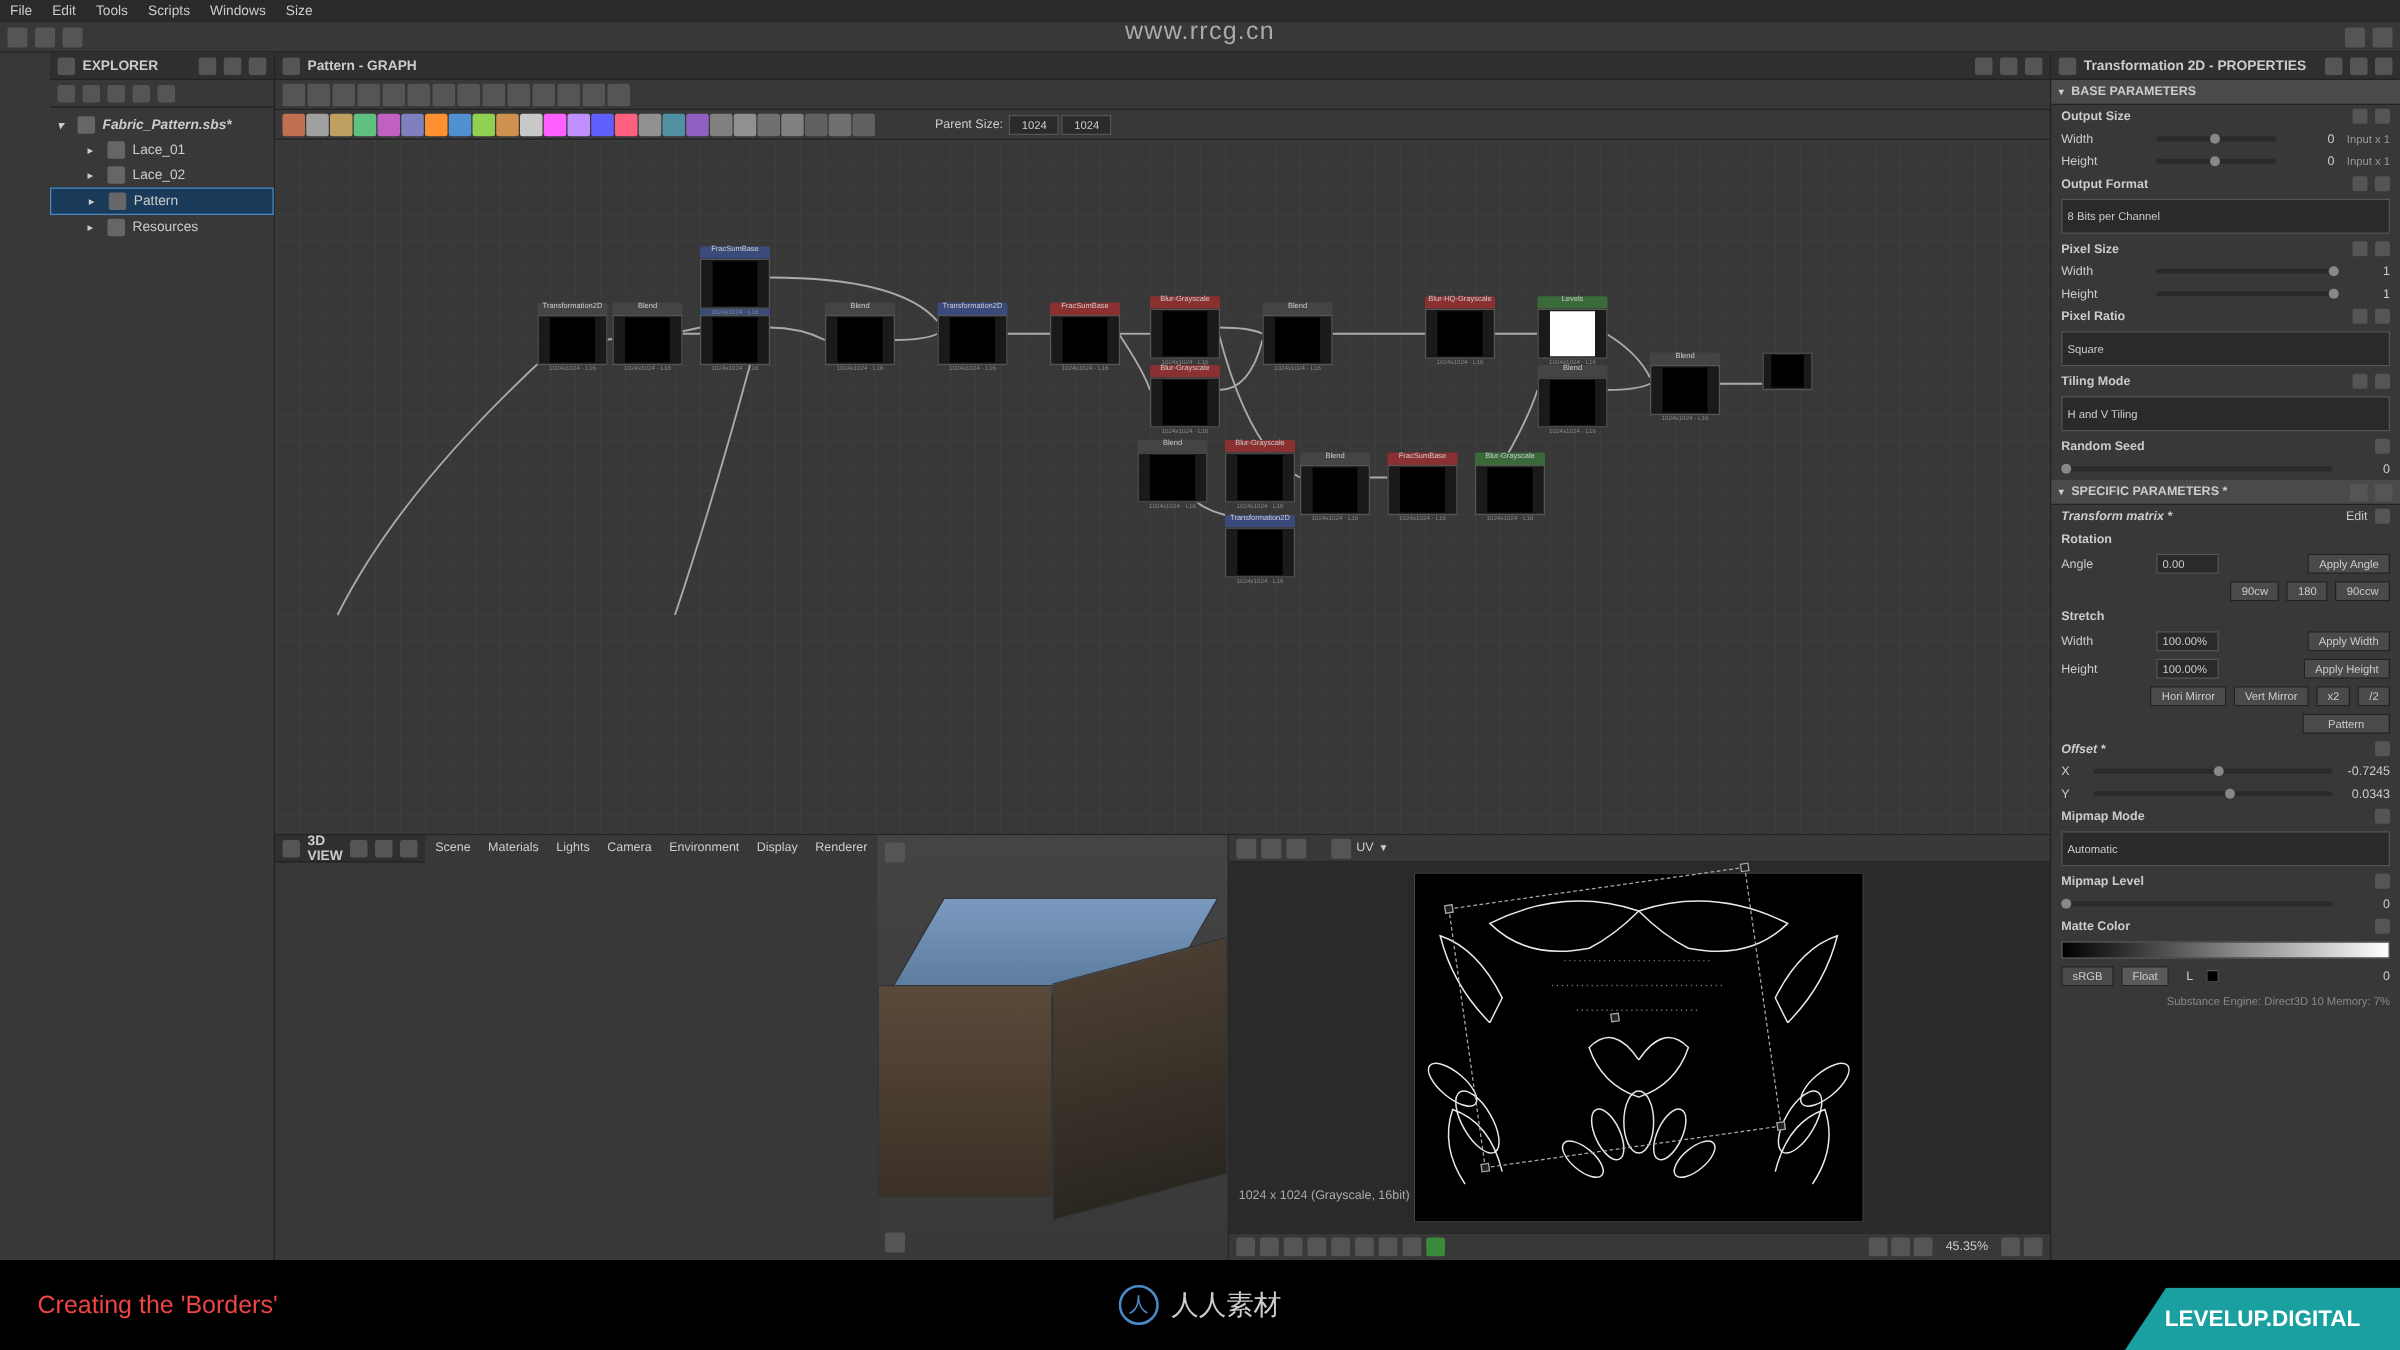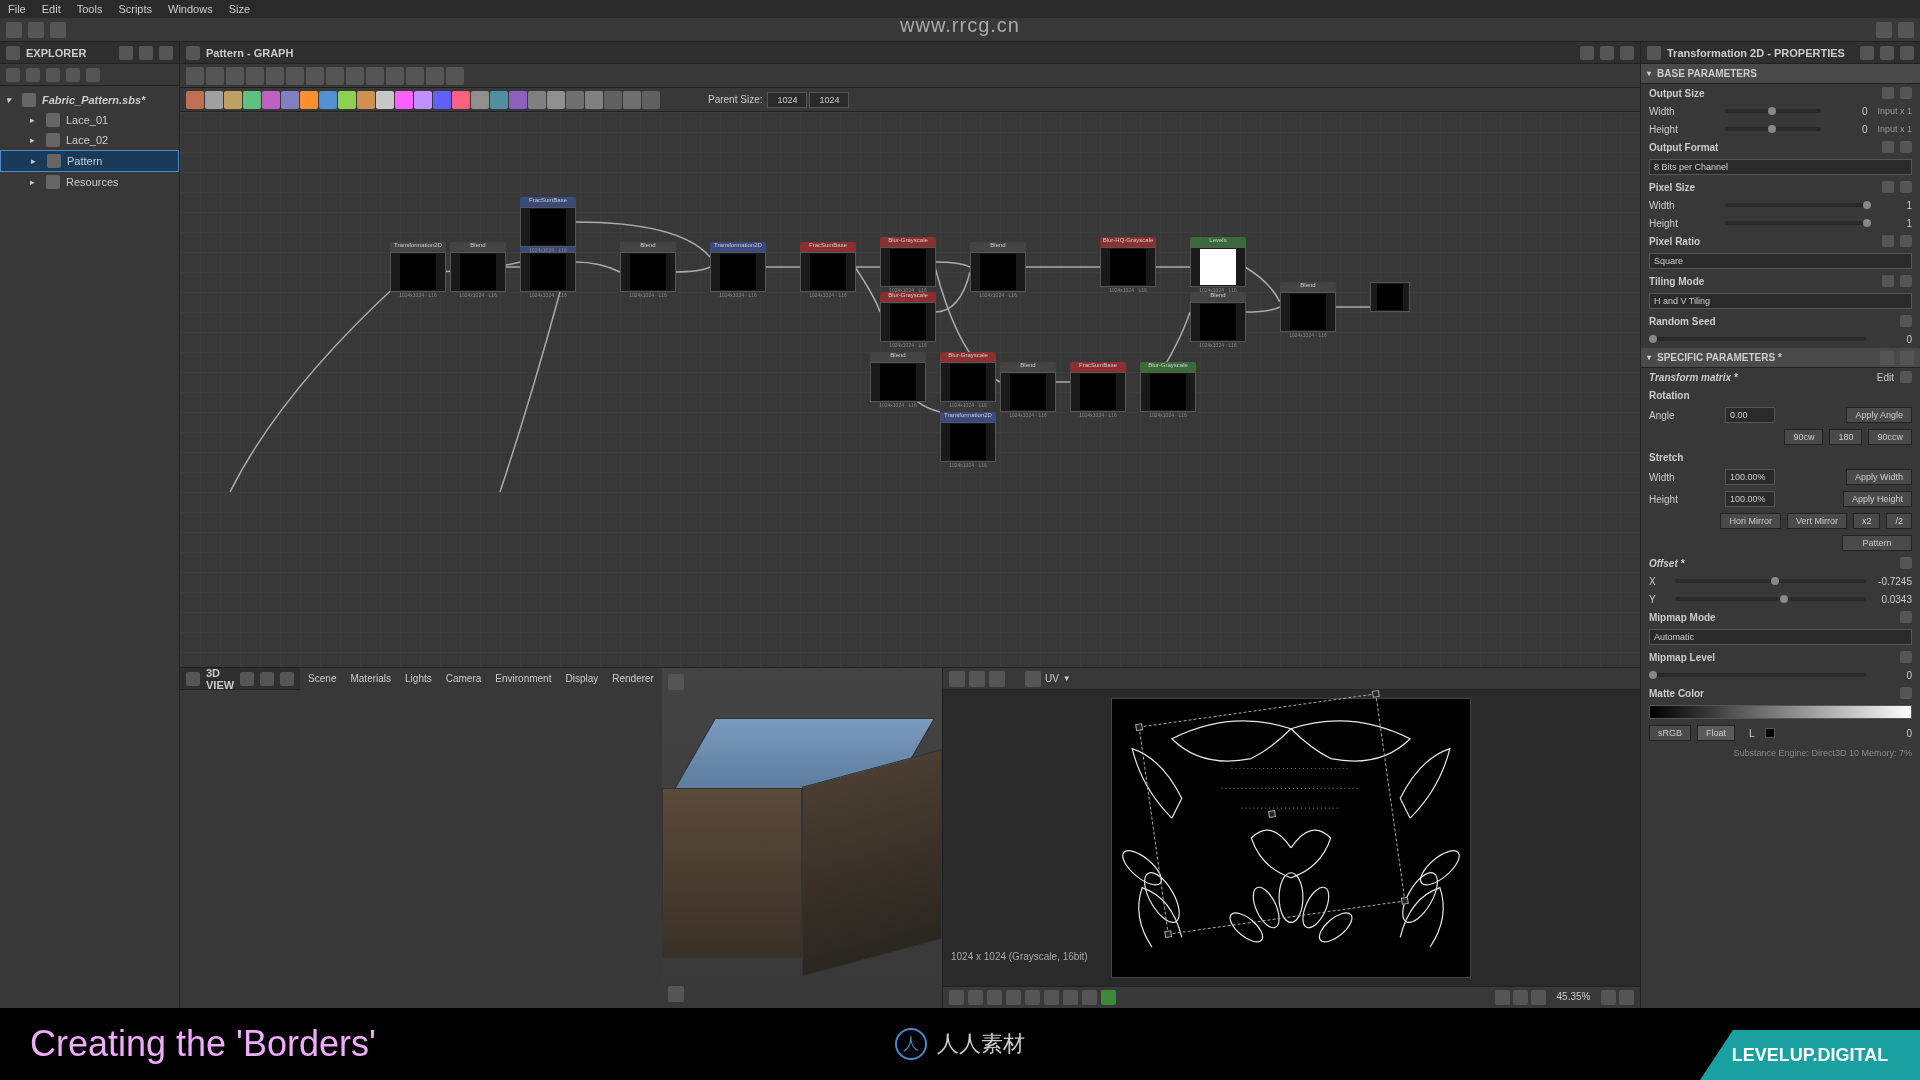--- a/index.html
+++ b/index.html
@@ -6,21 +6,21 @@
 body { background: #383838; color: #ccc; font-size: 11px; overflow: hidden; width: 1920px; height: 1080px; }
 
 .menubar { height: 18px; background: #2a2a2a; display: flex; align-items: center; padding: 0 8px; gap: 16px; }
 .menubar span { font-size: 11px; cursor: pointer; }
 
 .toolbar { height: 24px; background: #383838; display: flex; align-items: center; padding: 0 6px; gap: 6px; border-bottom: 1px solid #222; }
 .toolbar .ic { width: 16px; height: 16px; background: #555; border-radius: 2px; }
 
 .watermark { position: absolute; top: 14px; left: 50%; transform: translateX(-50%); color: #aaa; font-size: 20px; font-weight: normal; letter-spacing: 1px; z-index: 5; }
 
-.main { display: flex; height: calc(100% - 42px - 72px); }
+.main { display: flex; height: calc(100% - 42px - 72px); padding-left: 40px; }
 
 
 .explorer { width: 180px; background: #383838; border-right: 1px solid #222; display: flex; flex-direction: column; }
 .panel-header { height: 22px; background: #2f2f2f; display: flex; align-items: center; padding: 0 6px; gap: 6px; border-bottom: 1px solid #222; }
 .panel-header .title { flex: 1; font-size: 11px; font-weight: bold; }
 .panel-header .btn { width: 14px; height: 14px; background: #555; border-radius: 2px; }
 .explorer-tools { height: 22px; display: flex; align-items: center; gap: 6px; padding: 0 6px; border-bottom: 1px solid #222; }
 .explorer-tools .ic { width: 14px; height: 14px; background: #555; border-radius: 2px; }
 .tree { padding: 4px 0; }
 .tree-item { display: flex; align-items: center; padding: 3px 6px; gap: 6px; cursor: pointer; }
@@ -75,31 +75,31 @@
 .section-header { height: 20px; background: #4a4a4a; display: flex; align-items: center; padding: 0 6px; gap: 6px; font-weight: bold; font-size: 10px; border-bottom: 1px solid #222; }
 .section-header .arrow { font-size: 8px; }
 .section-header .spacer { flex: 1; }
 .prop-row { display: flex; align-items: center; padding: 3px 8px; gap: 6px; min-height: 18px; }
 .prop-label { width: 70px; font-size: 10px; }
 .prop-label-full { font-size: 10px; font-weight: bold; flex: 1; }
 .prop-slider { flex: 1; height: 4px; background: #2a2a2a; position: relative; border-radius: 2px; }
 .prop-slider .handle { position: absolute; width: 8px; height: 8px; background: #888; border-radius: 50%; top: -2px; }
 .prop-val { width: 40px; font-size: 10px; text-align: right; }
 .prop-extra { font-size: 9px; color: #999; margin-left: 4px; }
-.prop-select { flex: 1; height: 16px; background: #2a2a2a; border: 1px solid #555; font-size: 9px; padding: 0 4px; display: flex; align-items: center; }
+.prop-select { flex: 1; height: 28px; background: #2a2a2a; border: 1px solid #555; font-size: 9px; padding: 0 4px; display: flex; align-items: center; }
 .prop-input { width: 50px; height: 16px; background: #2a2a2a; border: 1px solid #555; font-size: 9px; padding: 0 4px; display: flex; align-items: center; }
 .prop-btn { height: 16px; padding: 0 8px; background: #4a4a4a; border: 1px solid #222; font-size: 9px; display: flex; align-items: center; }
 .prop-btn.active { background: #5a5a5a; }
 .lock-ic { width: 12px; height: 12px; background: #555; border-radius: 2px; margin-left: auto; }
 .color-bar { flex: 1; height: 14px; background: linear-gradient(90deg, #000, #333, #666, #999, #ccc, #fff); border: 1px solid #555; }
 .status-line { font-size: 9px; color: #888; text-align: right; padding: 4px 8px; }
 
 
 .footer { height: 72px; background: #000; display: flex; align-items: center; padding: 0 30px; position: relative; }
-.footer-title { font-size: 36px; color: #f0abfc; }
+.footer-title { font-size: 20px; color: #ef4444; }
 .footer-logo { position: absolute; left: 50%; transform: translateX(-50%); display: flex; align-items: center; gap: 10px; font-size: 22px; color: #ccc; }
 .footer-logo .circ { width: 32px; height: 32px; border: 2px solid #4a8ac8; border-radius: 50%; display: flex; align-items: center; justify-content: center; font-size: 16px; color: #4a8ac8; }
 .footer-brand { position: absolute; right: 0; bottom: 0; width: 220px; height: 50px; background: #1aa0a0; color: #fff; font-size: 18px; font-weight: bold; display: flex; align-items: center; justify-content: center; clip-path: polygon(15% 0, 100% 0, 100% 100%, 0 100%); }
 
 svg.lace { width: 100%; height: 100%; }
 </style>
 </head>
 <body>
 
 <div class="menubar">

